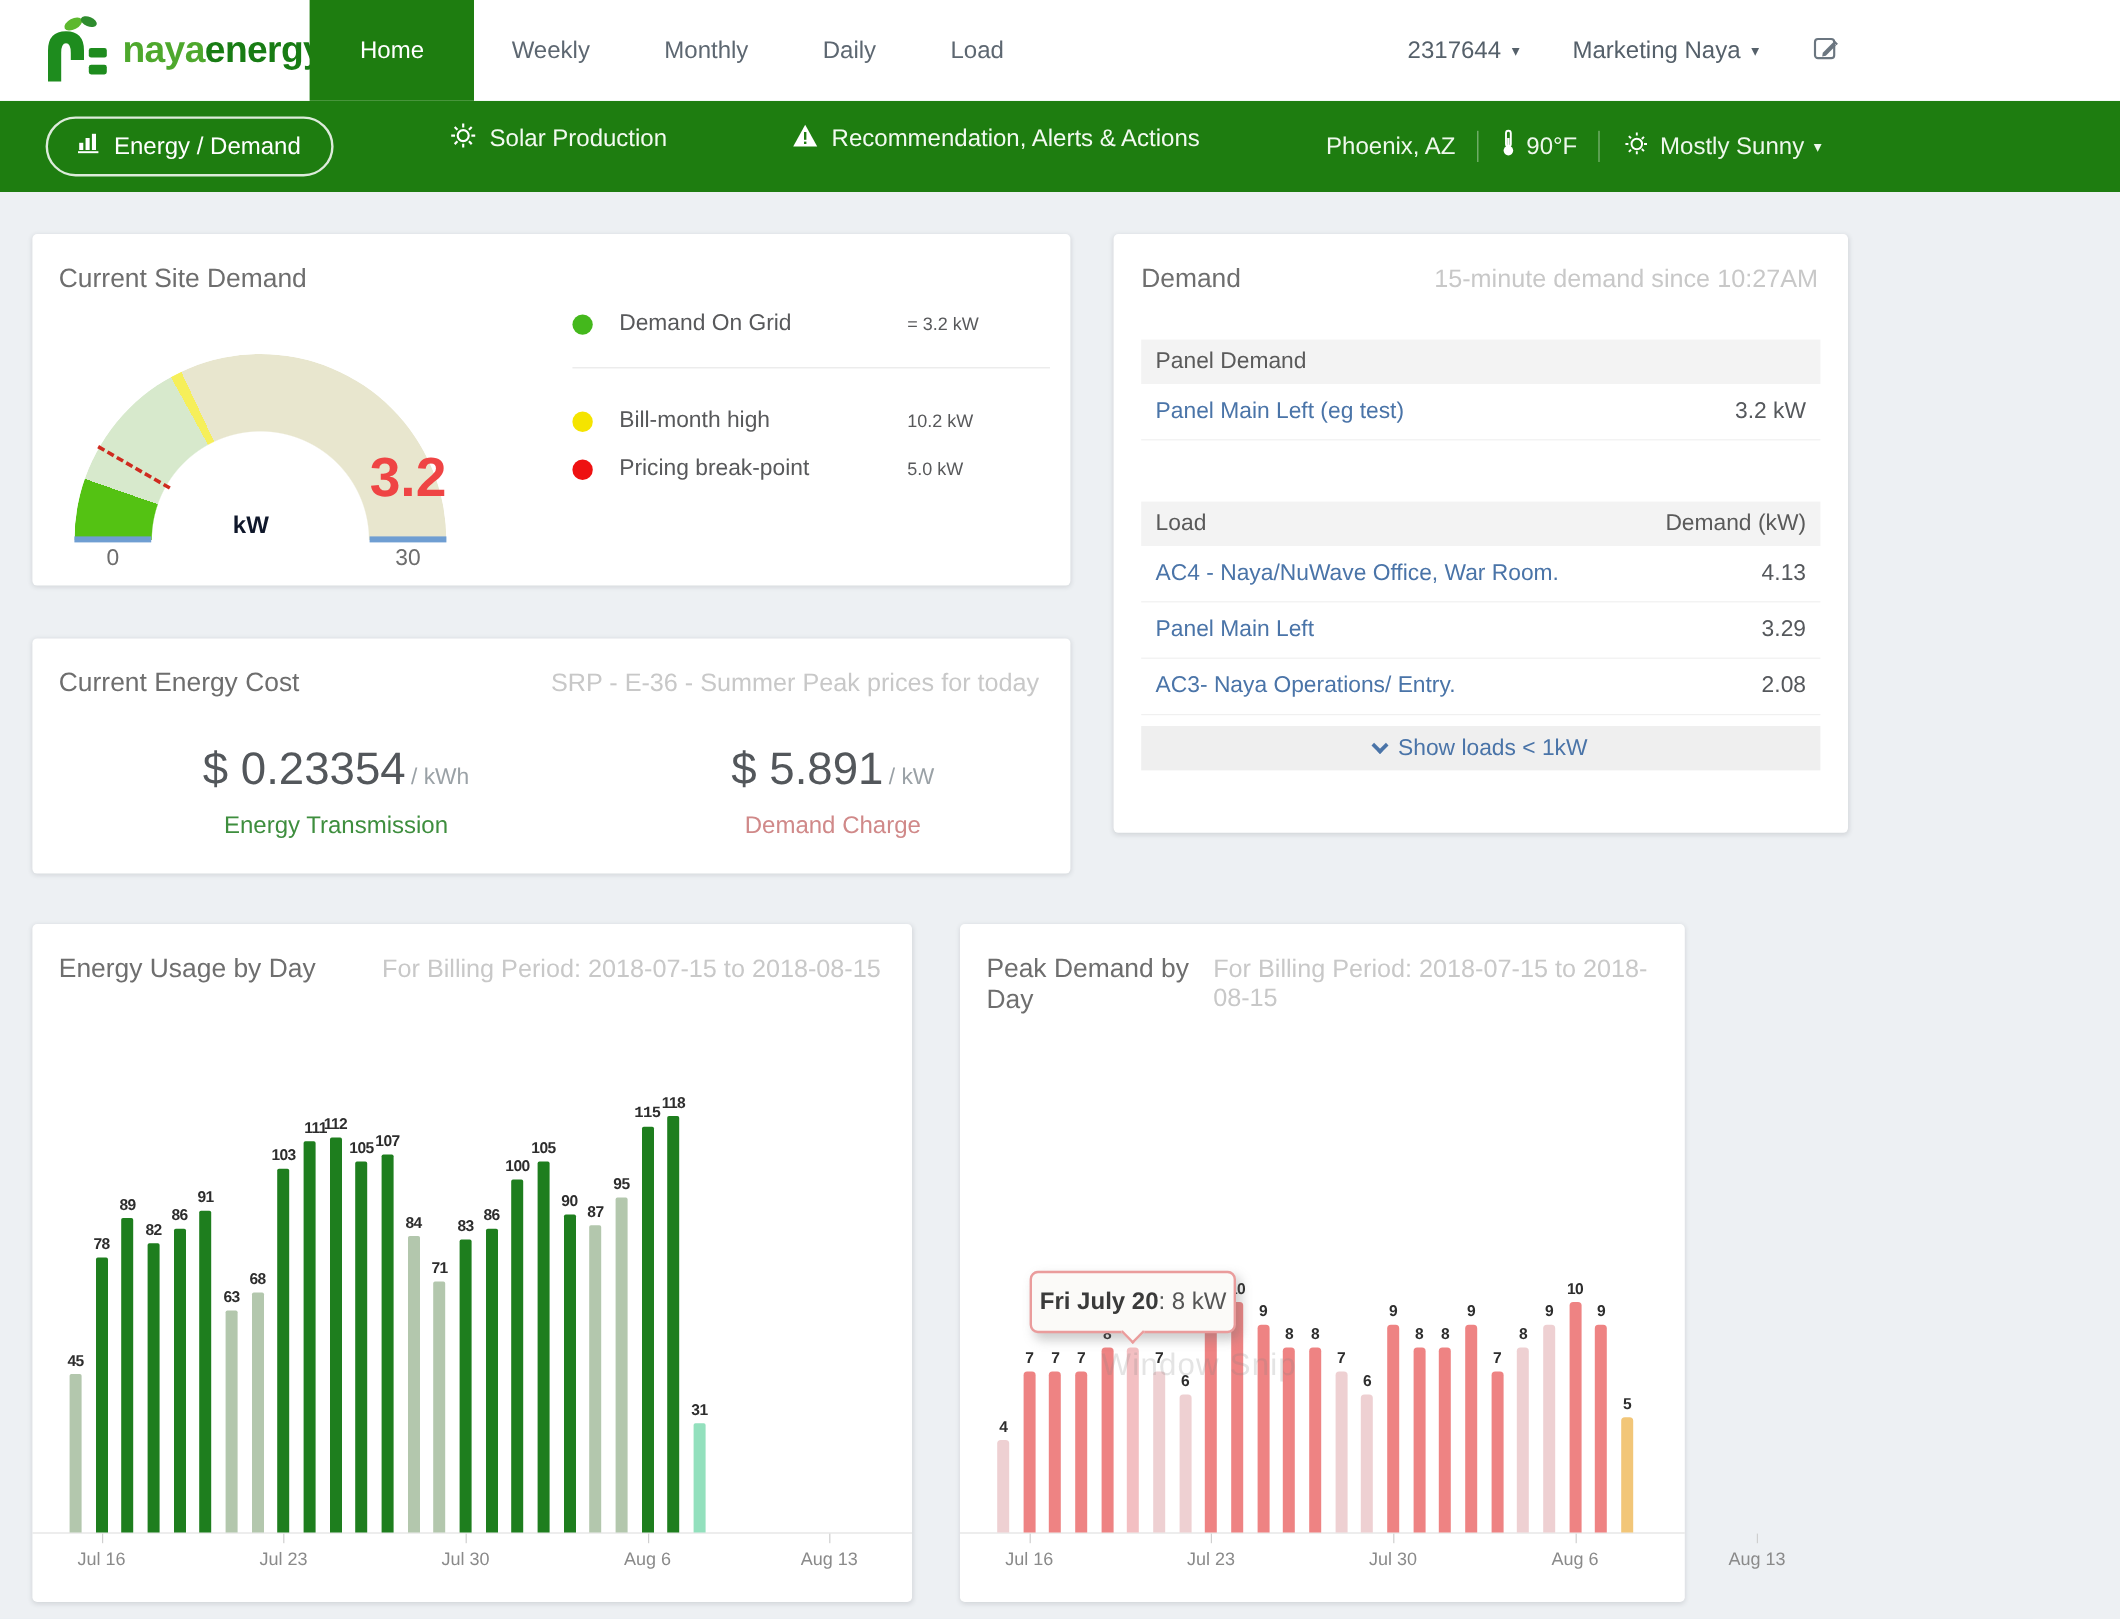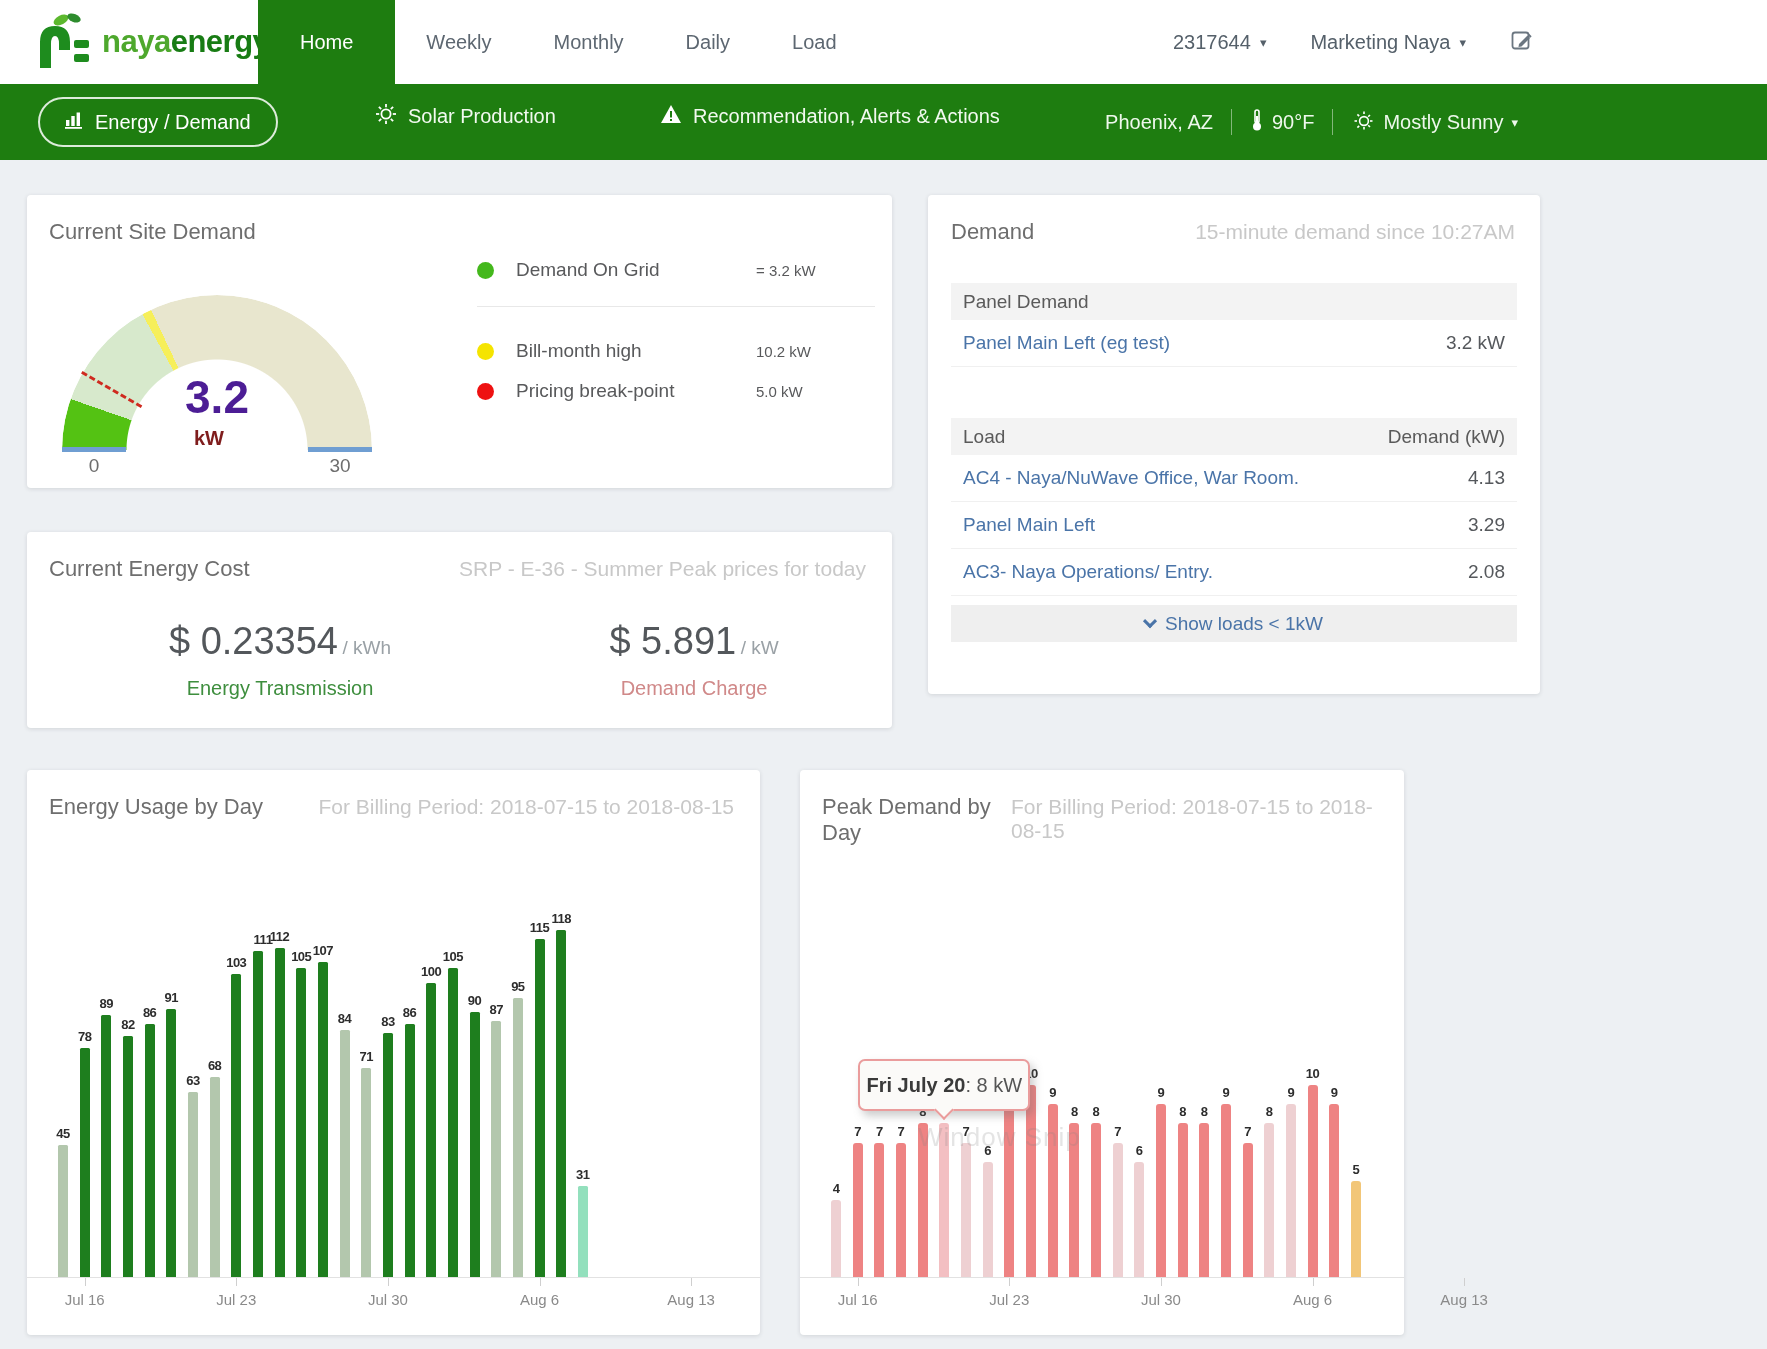--- a/index.html
+++ b/index.html
@@ -46,22 +46,22 @@
   .gauge-arc { position:absolute; left:0; top:0; width:310px; height:155px; border-radius:155px 155px 0 0;
     background:conic-gradient(from 270deg at 50% 100%,
       #54c213 0deg 19.2deg, #d7e9cc 19.2deg 61.2deg, #f6ef5a 61.2deg 64.8deg, #e8e6ce 64.8deg 180deg, rgba(0,0,0,0) 180deg);
     -webkit-mask:radial-gradient(circle at 50% 100%, transparent 90px, #000 91px);
     mask:radial-gradient(circle at 50% 100%, transparent 90px, #000 91px); }
   .gauge-redline { position:absolute; left:50%; bottom:-2px; width:157px; height:0; transform-origin:0 50%;
                    transform:rotate(-150deg); z-index:3; }
   .gauge-redline .dash { margin-left:88px; width:69px; border-top:3px dashed #cf2a1f; }
   .gauge-base { position:absolute; bottom:-2px; width:64px; height:5px; background:#6f9ed2; z-index:2; }
   .gauge-base.left { left:0; } .gauge-base.right { right:0; }
-  .gauge-value { position:absolute; left:0; right:0; bottom:26px; text-align:center; font-size:46px; font-weight:bold; color:#4c1d95; }
-  .gauge-unit { position:absolute; left:0; right:16px; bottom:0; text-align:center; font-size:20px; font-weight:bold; color:#7f1d1d;margin-top:12px; }
+  .gauge-value { position:absolute; left:0; right:0; bottom:26px; text-align:right; font-size:46px; font-weight:bold; color:#ef4444; }
+  .gauge-unit { position:absolute; left:0; right:16px; bottom:0; text-align:center; font-size:20px; font-weight:bold; color:#0f172a;margin-top:12px; }
   .gauge-min, .gauge-max { position:absolute; top:160px; width:64px; text-align:center; font-size:19px; color:#6d6d6d; }
   .gauge-min { left:0; } .gauge-max { right:0; }
   .legend { position:absolute; left:450px; top:55px; width:398px; }
   .legend-row { display:flex; align-items:center; height:40px; }
   .legend-dot { width:17px; height:17px; border-radius:50%; margin-right:22px; flex:none; }
   .dot-green { background:#44b81c; } .dot-yellow { background:#f5e400; } .dot-red { background:#ee1111; }
   .legend-label { font-size:19px; color:#58595b; width:240px; }
   .legend-value { font-size:15px; color:#58595b; }
   .legend-div { border-top:1px solid #e8e8e8; margin:16px 0 24px 0; }
 
@@ -372,21 +372,21 @@
         <div class="bar-label" style="left: 404.22px; bottom: 298px;">100</div>
         <div class="bar weekday" style="left: 420.88px; height: 309px;"></div>
         <div class="bar-label" style="left: 425.88px; bottom: 313px;">105</div>
         <div class="bar weekday" style="left: 442.54px; height: 265px;"></div>
         <div class="bar-label" style="left: 447.54px; bottom: 269px;">90</div>
         <div class="bar weekend" style="left: 464.2px; height: 256px;"></div>
         <div class="bar-label" style="left: 469.2px; bottom: 260px;">87</div>
         <div class="bar weekend" style="left: 485.86px; height: 279px;"></div>
         <div class="bar-label" style="left: 490.86px; bottom: 283px;">95</div>
         <div class="bar weekday" style="left: 507.52px; height: 338px;"></div>
-        <div class="bar-label" style="left: 512.52px; bottom: 342px;">115</div>
+        <div class="bar-label" style="left: 512.52px; bottom: 342px; font-family: Liberation Mono, monospace;">115</div>
         <div class="bar weekday" style="left: 529.18px; height: 347px;"></div>
         <div class="bar-label" style="left: 534.18px; bottom: 351px;">118</div>
         <div class="bar today" style="left: 550.84px; height: 91px;"></div>
         <div class="bar-label" style="left: 555.84px; bottom: 95px;">31</div>
       </div>
     <div class="xaxis">
         <div class="xtick" style="left: 57.66px;"></div>
         <div class="xtick-label" style="left: 57.66px;">Jul 16</div>
         <div class="xtick" style="left: 209.28px;"></div>
         <div class="xtick-label" style="left: 209.28px;">Jul 23</div>

